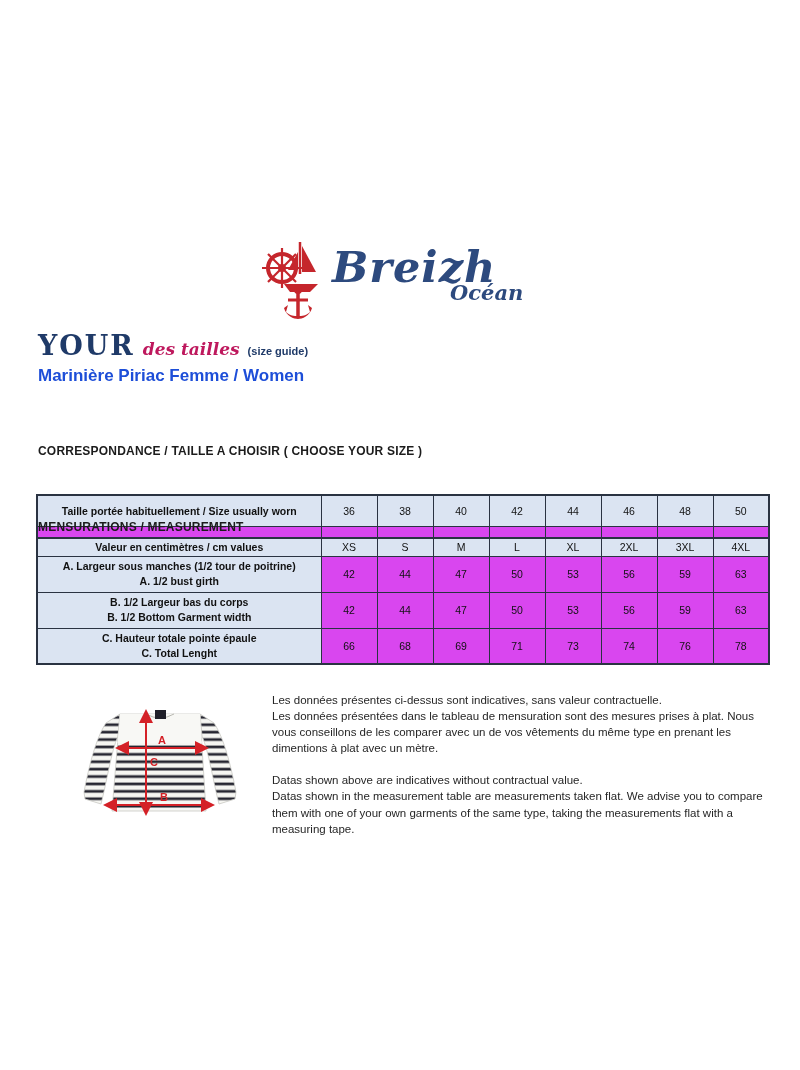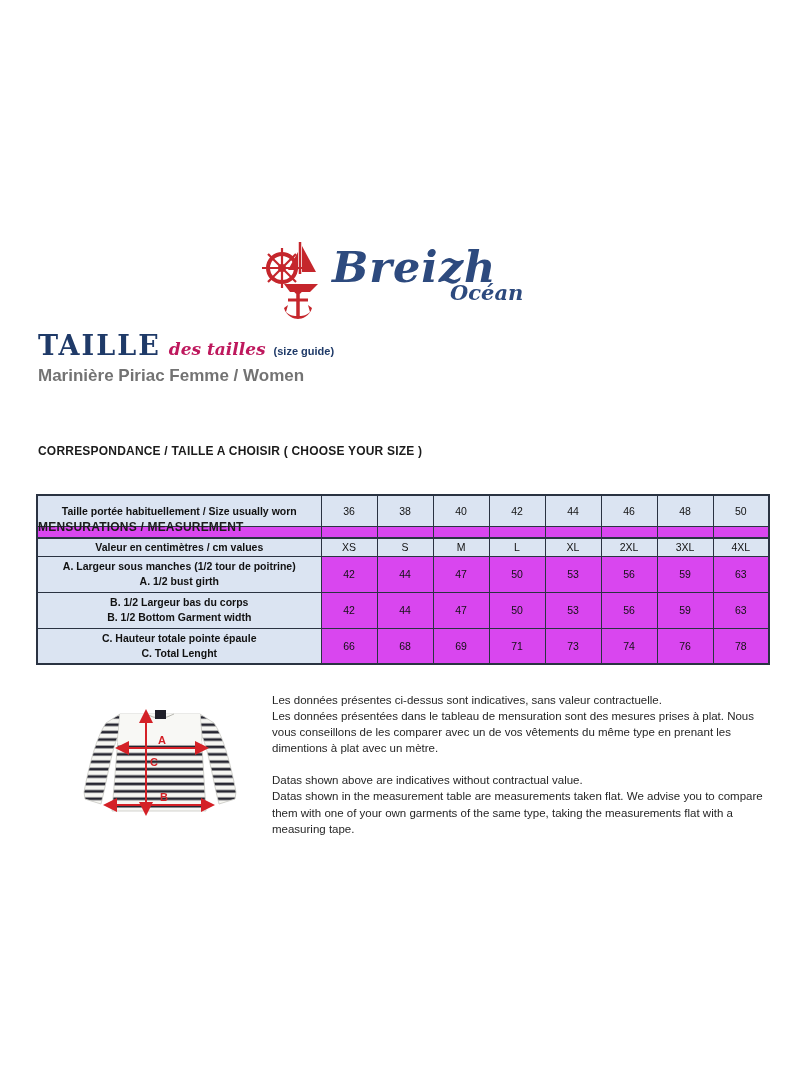--- a/index.html
+++ b/index.html
@@ -30,21 +30,21 @@
   .title-line1 { display:flex; align-items:baseline; gap:8px; }
   .guide-word {
     font-family:"DejaVu Serif", serif; font-weight:bold; font-size:27px;
     color:#1f3a68; letter-spacing:2px;
   }
   .des-tailles {
     font-family:"DejaVu Serif", serif; font-style:italic; font-weight:bold;
     font-size:17px; color:#be185d;
   }
   .size-guide-word { font-size:11px; font-weight:bold; color:#1f3a68; }
-  .product-title { margin-top:5px; font-size:17px; font-weight:bold; color:#737373; }
+  .product-title { margin-top:5px; font-size:17px; font-weight:bold; color:#1d4ed8; }
 
   
   .sec-heading { position:absolute; left:38px; font-size:12px; font-weight:bold; color:#1c1c1c; letter-spacing:0.2px; }
   .sec1-heading { top:444px; }
   .sec2-heading { top:520px; }
 
   
   table.sizes { position:absolute; left:36px; width:732px; border-collapse:collapse; table-layout:fixed; }
   table.t1 { top:446px;margin-top:48px; }
   table.t2 { top:537px;border-radius:28px; }
@@ -104,21 +104,21 @@
       </svg>
       <div class="brand-text">
         <span class="brand-primary">Breizh</span>
         <span class="brand-secondary">Océan</span>
       </div>
     </div>
   </div>
 
   <div class="title-block">
     <div class="title-line1">
-      <span class="guide-word">TAILLE</span>
+      <span class="guide-word">YOUR</span>
       <span class="des-tailles">des tailles</span>
       <span class="size-guide-word">(size guide)</span>
     </div>
     <div class="product-title">Marinière Piriac Femme / Women</div>
   </div>
 
   <div class="sec-heading sec1-heading">CORRESPONDANCE / TAILLE A CHOISIR ( CHOOSE YOUR SIZE )</div>
 
   <table class="sizes t1">
     <colgroup>

